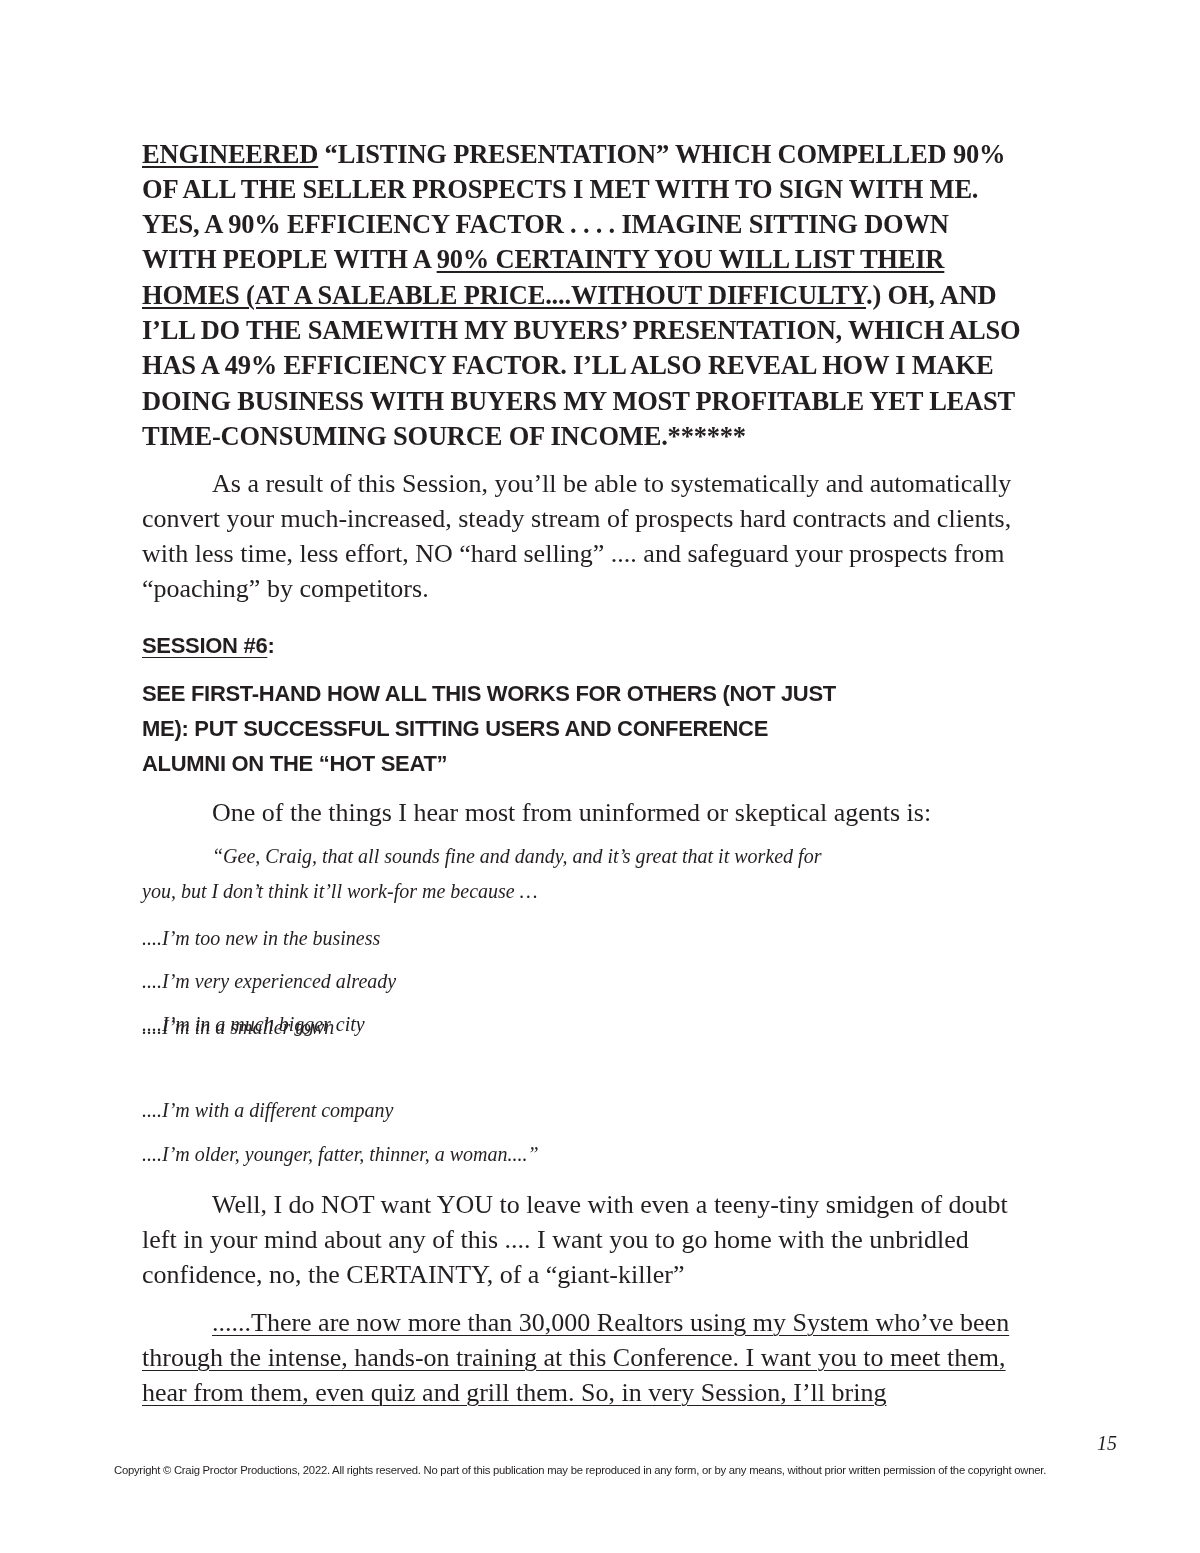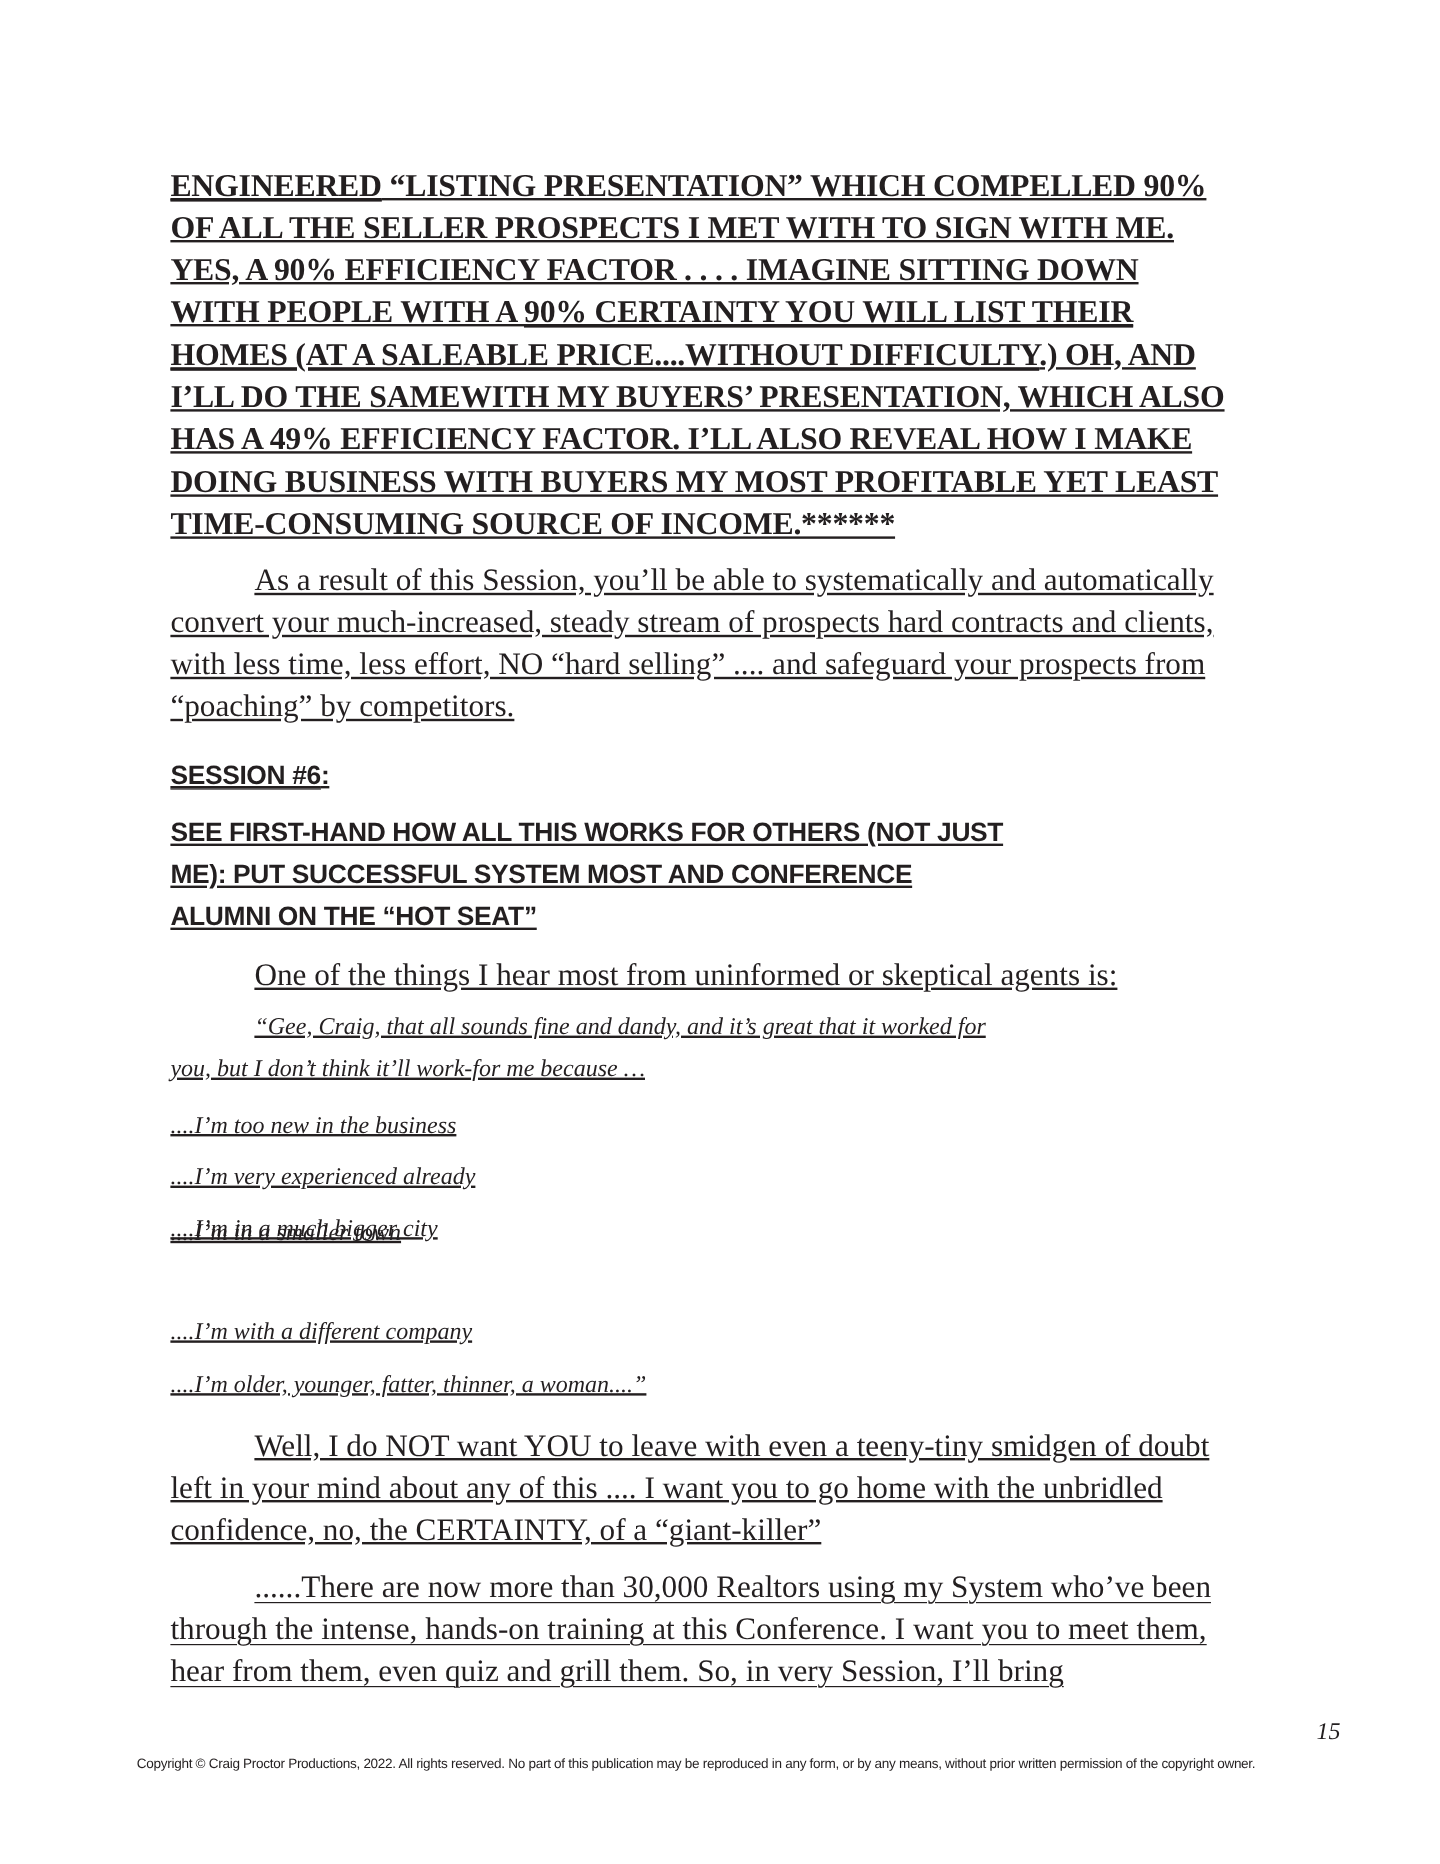--- a/index.html
+++ b/index.html
@@ -1,17 +1,17 @@
 <!DOCTYPE html>
 <html><head>
 <meta charset="utf-8">
 <style>
   html, body { margin: 0; padding: 0; background: #ffffff; }
   body { width: 1200px; height: 1553px; position: relative; overflow: hidden; color: #231f20; }
-  .line { position: absolute; left: 142px; white-space: nowrap; text-decoration: underline; }
+  .line { position: absolute; left: 142px; white-space: nowrap; }
   .bold-serif { font-family: "Liberation Serif", serif; font-weight: bold; font-size: 26.5px; letter-spacing: -0.2px; }
   .body-serif { font-family: "Liberation Serif", serif; font-size: 26px; }
   .ital { font-family: "Liberation Serif", serif; font-style: italic; font-size: 20px; }
   .sans-head { font-family: "Liberation Sans", sans-serif; font-weight: bold; font-size: 22px; letter-spacing: -0.3px; }
   .indent { left: 212px; }
   u { text-decoration: underline; text-underline-offset: 3px; text-decoration-thickness: 1.5px; }
   .ul { text-decoration: underline; text-underline-offset: 4px; text-decoration-thickness: 1.3px; }
   .page-number { position: absolute; left: 1097px; top: 1432px; font-family: "Liberation Serif", serif; font-style: italic; font-size: 20px; }
   .copyright { position: absolute; left: 114px; top: 1464px; font-family: "Liberation Sans", sans-serif; font-size: 11.3px; letter-spacing: -0.25px; white-space: nowrap; }
 </style>
@@ -33,21 +33,21 @@
 <div>
   <div class="line body-serif indent" style="top:469px">As a result of this Session, you’ll be able to systematically and automatically</div>
   <div class="line body-serif" style="top:504px">convert your much-increased, steady stream of prospects hard contracts and clients,</div>
   <div class="line body-serif" style="top:539px">with less time, less effort, NO “hard selling” .... and safeguard your prospects from</div>
   <div class="line body-serif" style="top:574px">“poaching” by competitors.</div>
 </div>
 
 <div class="line sans-head" style="top:633px"><span class="ul">SESSION #6</span><span>:</span></div>
 <div>
   <div class="line sans-head" style="top:681px">SEE FIRST-HAND HOW ALL THIS WORKS FOR OTHERS (NOT JUST</div>
-  <div class="line sans-head" style="top:716px">ME): PUT SUCCESSFUL SYSTEM MOST AND CONFERENCE</div>
+  <div class="line sans-head" style="top:716px">ME): PUT SUCCESSFUL SITTING USERS AND CONFERENCE</div>
   <div class="line sans-head" style="top:751px">ALUMNI ON THE “HOT SEAT”</div>
 </div>
 
 <div class="line body-serif indent" style="top:798px">One of the things I hear most from uninformed or skeptical agents is:</div>
 
 <div>
   <div class="line ital indent" style="top:845px">“Gee, Craig, that all sounds fine and dandy, and it’s great that it worked for</div>
   <div class="line ital" style="top:880px">you, but I don’t think it’ll work-for me because …</div>
 </div>
 

